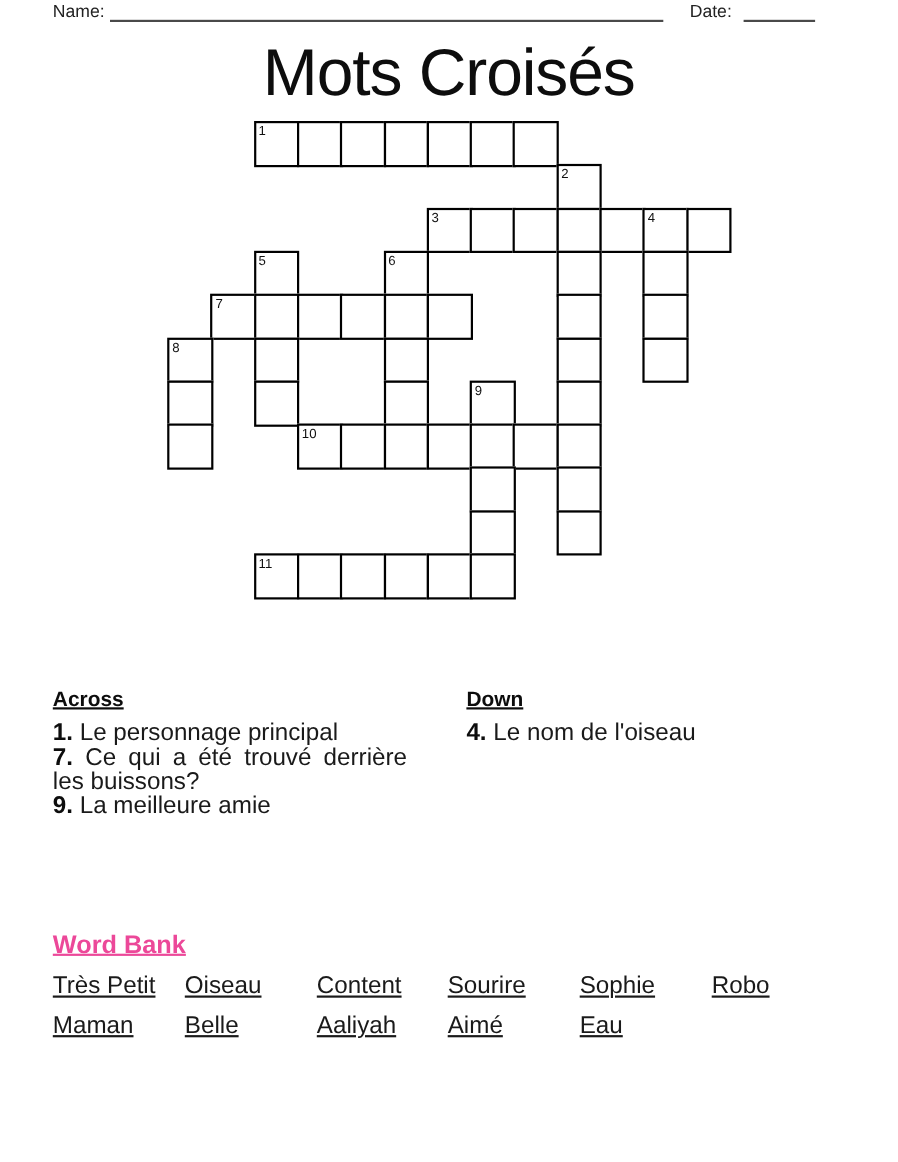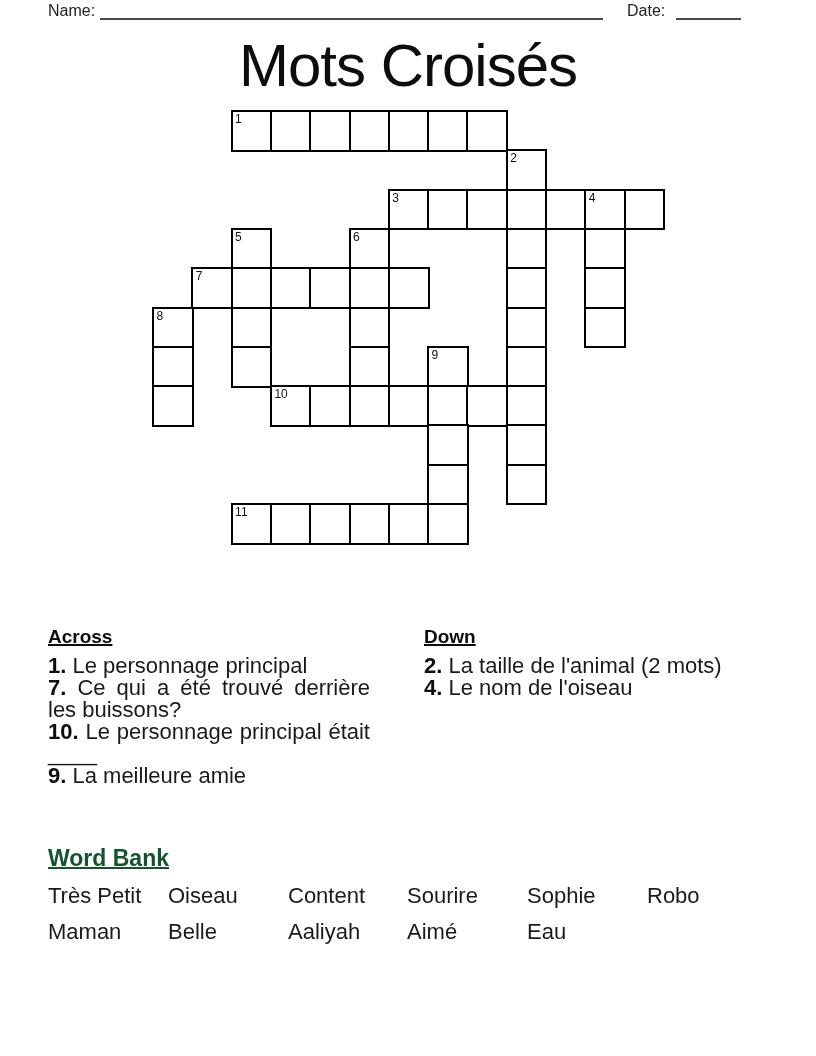--- a/index.html
+++ b/index.html
@@ -20,24 +20,24 @@
   
   .clues{position:absolute;top:627px;}
   .clues h3{margin:0 0 8px 0;font-size:19px;line-height:20px;color:#0d0d0d;
             text-decoration:underline;text-decoration-thickness:2px;}
   .clues p{margin:0;font-size:22px;line-height:22px;text-align:justify;color:#1a1a1a;}
   .clues p b{color:#0d0d0d;}
   .across{left:48px;width:322px;}
   .down{left:424px;width:300px;}
   
   .wb-head{position:absolute;left:48px;top:845px;margin:0;font-size:23px;line-height:26px;
-           color:#14532d;text-decoration:underline;text-decoration-thickness:2px;}
+           color:#ec4899;text-decoration:underline;text-decoration-thickness:2px;}
   .wb{position:absolute;left:48px;top:884px;width:720px;display:grid;
       grid-template-columns:120px 120px 119px 120px 120px 1fr;row-gap:12px;
-      font-size:22px;line-height:24px;color:#1a1a1a;}
+      font-size:22px;line-height:24px;color:#1a1a1a;text-decoration:underline;}
 </style>
 </head>
 <body>
 
 <div class="page">
 
   <span class="hdr-label" style="left:48px">Name:</span>
   <span class="fill-line" style="left:100px;width:503px"></span>
   <span class="hdr-label" style="left:627px">Date:</span>
   <span class="fill-line" style="left:676px;width:65px"></span>
@@ -122,29 +122,27 @@
       <div class="cell" style="left: 196.5px; top: 393px; width: 41.8px; height: 41.8px;"></div>
       <div class="cell" style="left: 235.8px; top: 393px; width: 41.8px; height: 41.8px;"></div>
       <div class="cell" style="left: 275.1px; top: 393px; width: 41.8px; height: 41.8px;"></div>
     </div>
 
   <div class="clues across">
     <h3>Across</h3>
     <div id="across-list">
         <p><b>1.</b><span> Le personnage principal</span></p>
         <p><b>7.</b><span> Ce qui a été trouvé derrière les buissons?</span></p>
-        <p><b>10.</b><span> Le personnage principal était ____</span></p>
         <p><b>9.</b><span> La meilleure amie</span></p>
       </div>
   </div>
 
   <div class="clues down">
     <h3>Down</h3>
     <div id="down-list">
-        <p><b>2.</b><span> La taille de l'animal (2 mots)</span></p>
         <p><b>4.</b><span> Le nom de l'oiseau</span></p>
       </div>
   </div>
 
   <h3 class="wb-head">Word Bank</h3>
   <div class="wb" id="word-bank">
       <span>Très Petit</span>
       <span>Oiseau</span>
       <span>Content</span>
       <span>Sourire</span>

